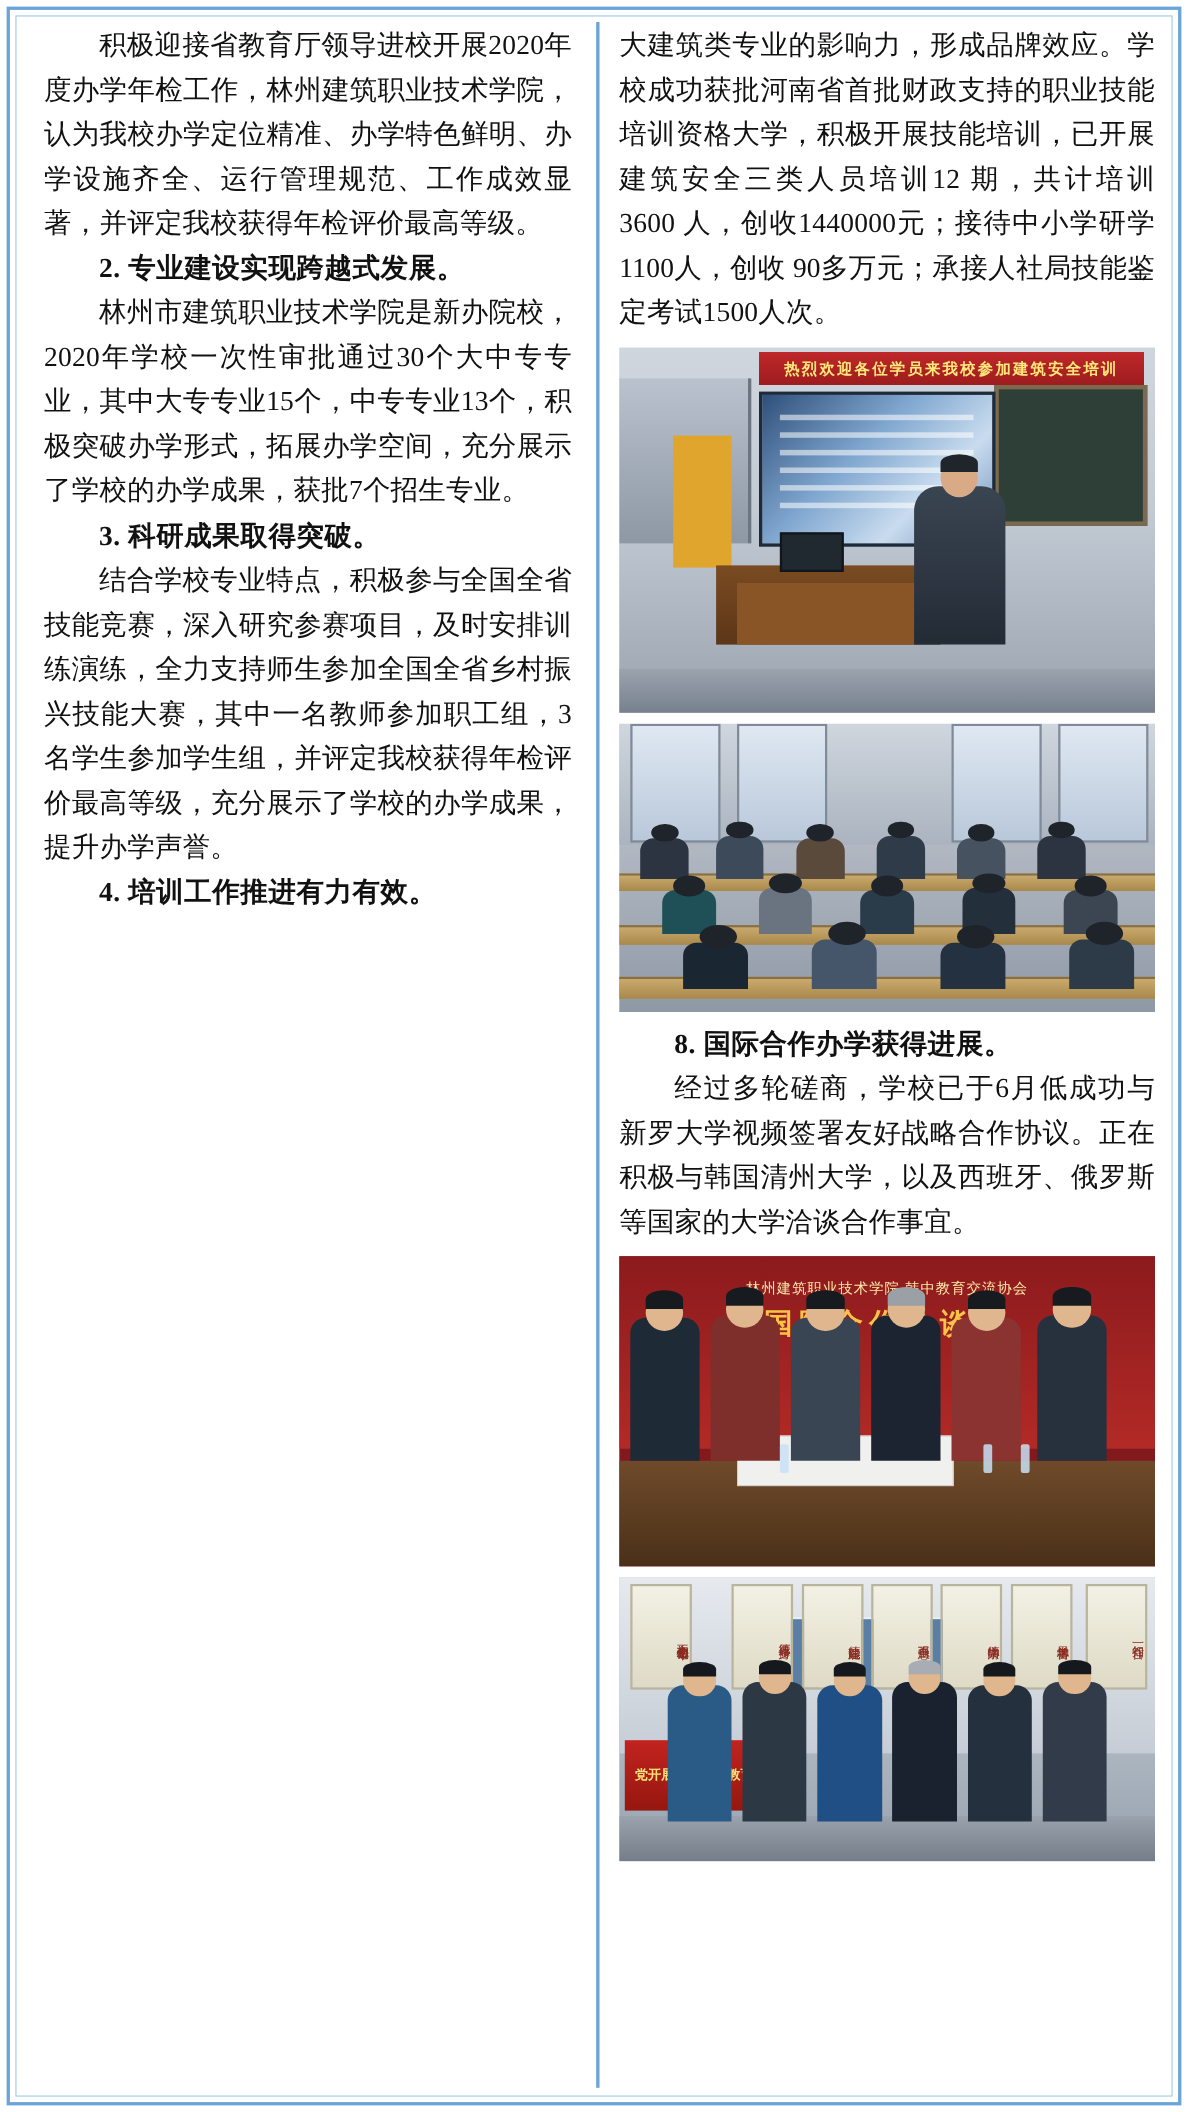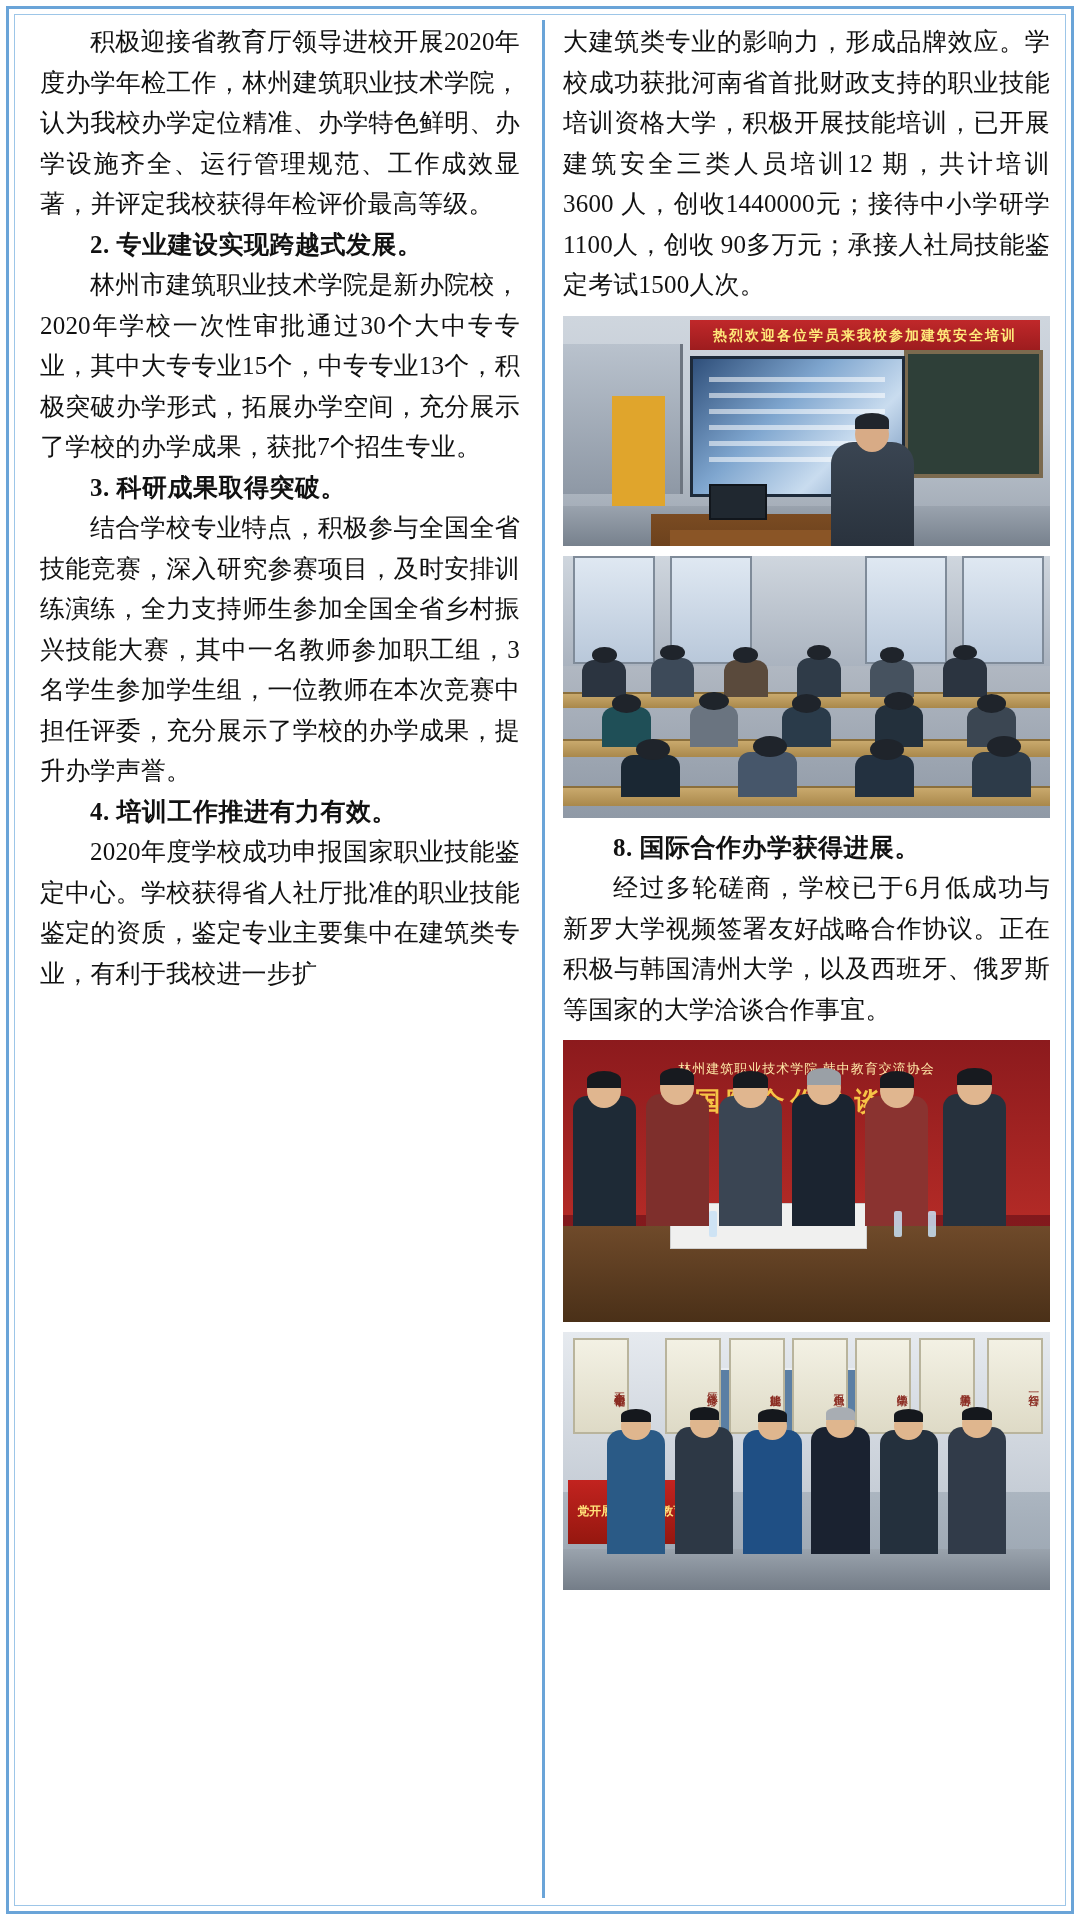--- a/index.html
+++ b/index.html
@@ -90,21 +90,21 @@
     width: 100%;
   }
   .photo-box {
     width: 100%;
     position: relative;
     overflow: hidden;
     background: #2b2f3a;
   }
 
   
-  .ph1 { height: 230px; background: linear-gradient(#d8dde4, #b8c0ca); }
+  .ph1 { height: 332px; background: linear-gradient(#d8dde4, #b8c0ca); }
   .ph1 .wall {
     position: absolute; left: 0; top: 0; width: 100%; height: 100%;
     background:
       linear-gradient(180deg,#cfd6de 0%, #c2cad4 45%, #9aa3ae 100%);
   }
   .ph1 .banner {
     position: absolute; left: 26%; top: 4px; width: 72%; height: 30px;
     background: linear-gradient(#c0282a,#9d1c1e);
     color: #ffe97a;
     font-size: 14px;
@@ -291,25 +291,24 @@
       <p class="para">积极迎接省教育厅领导进校开展2020年度办学年检工作，林州建筑职业技术学院，认为我校办学定位精准、办学特色鲜明、办学设施齐全、运行管理规范、工作成效显著，并评定我校获得年检评价最高等级。</p>
 
       <h2 class="heading">2. 专业建设实现跨越式发展。</h2>
 
       <p class="para">林州市建筑职业技术学院是新办院校，2020年学校一次性审批通过30个大中专专业，其中大专专业15个，中专专业13个，积极突破办学形式，拓展办学空间，充分展示了学校的办学成果，获批7个招生专业。</p>
 
       <h2 class="heading">3. 科研成果取得突破。</h2>
 
 
 
-      <p class="para">结合学校专业特点，积极参与全国全省技能竞赛，深入研究参赛项目，及时安排训练演练，全力支持师生参加全国全省乡村振兴技能大赛，其中一名教师参加职工组，3名学生参加学生组，一位教师在本次竞赛中担任评委，充分展示了学校的办学成果，提升办学声誉。</p>
+      <p class="para">结合学校专业特点，积极参与全国全省技能竞赛，深入研究参赛项目，及时安排训练演练，全力支持师生参加全国全省乡村振兴技能大赛，其中一名教师参加职工组，3名学生参加学生组，并评定我校获得年检评价最高等级，充分展示了学校的办学成果，提升办学声誉。</p>
 
       <h2 class="heading">4. 培训工作推进有力有效。</h2>
 
-      <p class="para">2020年度学校成功申报国家职业技能鉴定中心。学校获得省人社厅批准的职业技能鉴定的资质，鉴定专业主要集中在建筑类专业，有利于我校进一步扩</p>
     </div>
 
     <div class="col-divider"></div>
 
     <div class="col-right">
 
       <p class="para cont">大建筑类专业的影响力，形成品牌效应。学校成功获批河南省首批财政支持的职业技能培训资格大学，积极开展技能培训，已开展建筑安全三类人员培训12 期，共计培训 3600 人，创收1440000元；接待中小学研学1100人，创收 90多万元；承接人社局技能鉴定考试1500人次。</p>
 
       <figure class="photo">
         <div class="photo-box ph1">

